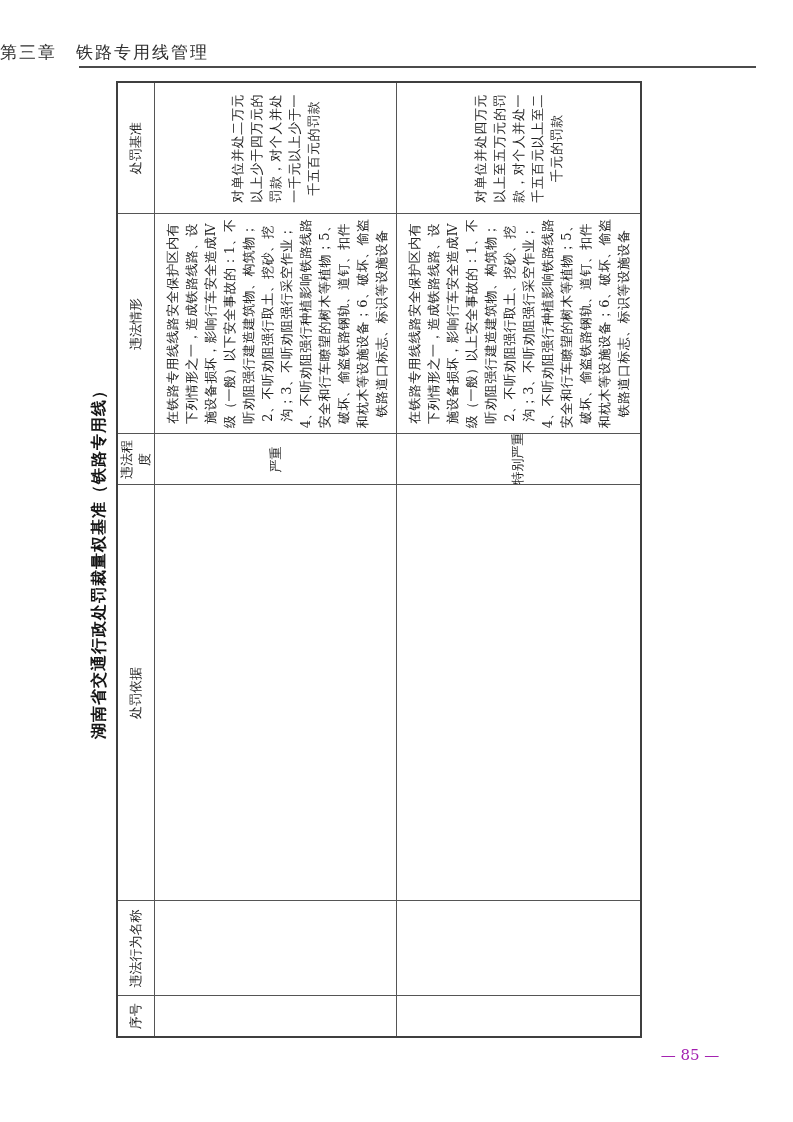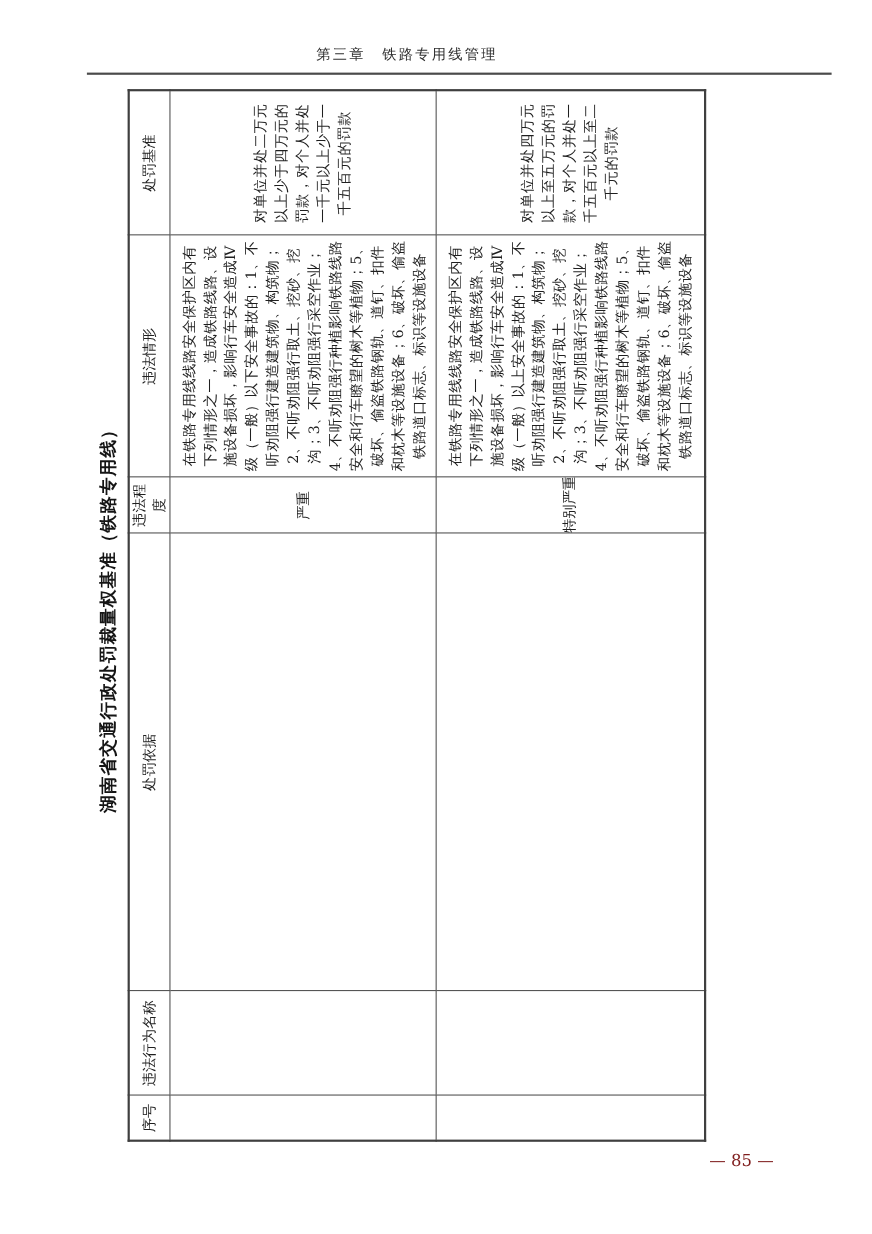--- a/index.html
+++ b/index.html
@@ -8,22 +8,22 @@
     position:relative;
     background:#ffffff;
     font-family:"DejaVu Serif","Liberation Serif",serif;
     color:#1f1f1f;
     overflow:hidden;
   }
   .page-header {
     position:absolute;
     top:41px; left:0;
     width:740px;
-    text-align:center;
-    font-size:13px;
+    text-align:left;
+    font-size:17px;
     letter-spacing:2px;
     color:#2e2e2e;
   }
   .header-rule {
     position:absolute;
     top:66px; left:79px;
     width:677px; height:2px;
     background:#4b4b4b;
   }
   
@@ -78,25 +78,25 @@
     letter-spacing:0.6px;
   }
   td.cell-degree {
     font-size:12.5px;
     white-space:nowrap;
     padding:0;
     letter-spacing:0;
   }
   .page-number {
     position:absolute;
-    top:1046px; left:636px;
+    top:1046px; left:652px;
     width:76px;
     text-align:center;
     font-size:15px;
-    color:#7f1d1d;
+    color:#a21caf;
   }
 </style>
 </head>
 <body>
 
 <div class="page-header">第三章　铁路专用线管理</div>
 <div class="header-rule"></div>
 
 <div class="rotated-wrap">
   <div class="table-title">湖南省交通行政处罚裁量权基准（铁路专用线）</div>

